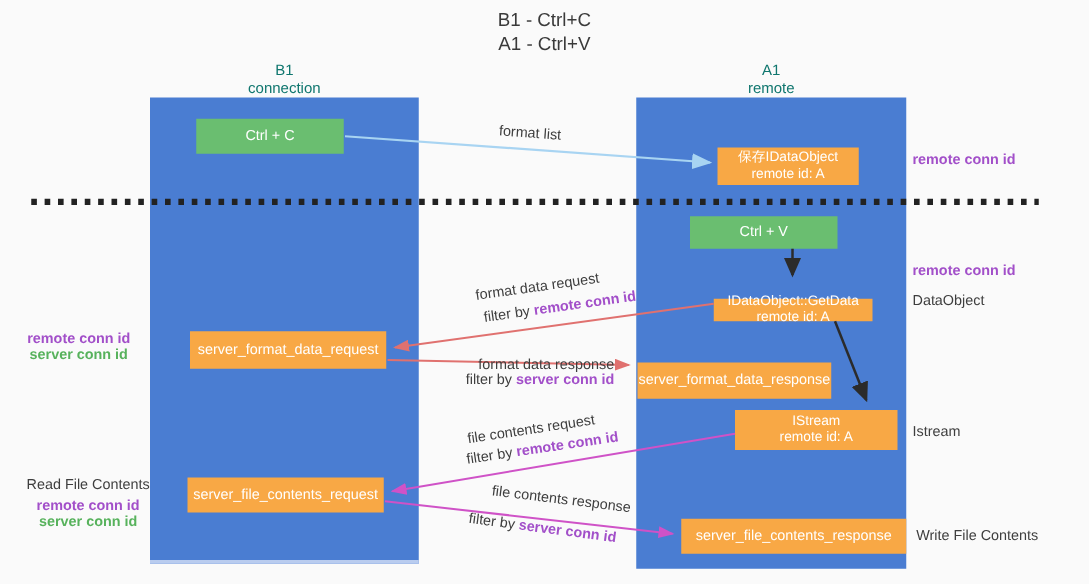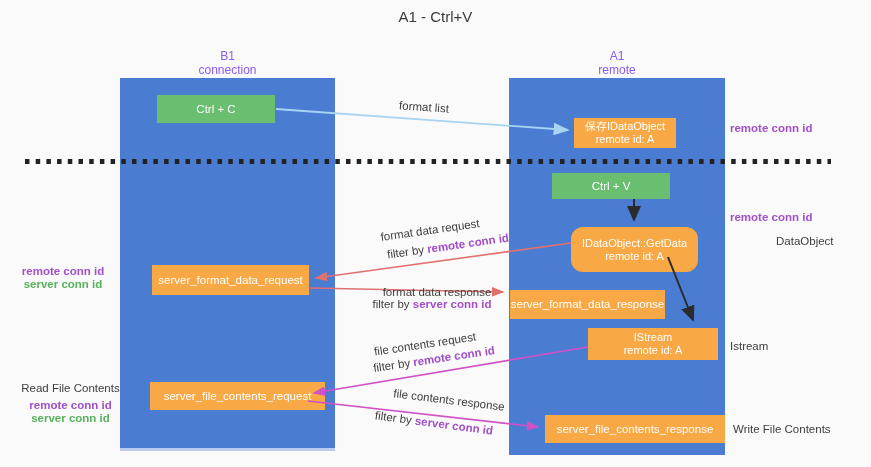--- a/index.html
+++ b/index.html
@@ -2,41 +2,41 @@
 <html><head>
 <meta charset="utf-8">
 <style>
   html,body{margin:0;padding:0;}
   body{background:#fafafa;font-family:"Liberation Sans",sans-serif;}
   .canvas{position:relative;width:871px;height:467px;background:#fafafa;overflow:hidden;}
 
   .title{position:absolute;left:0;right:0;top:7px;text-align:center;
          font-size:15px;line-height:19px;color:#3a3a3a;}
 
-  .col-header{position:absolute;text-align:center;font-size:12px;line-height:14px;color:#8b5cf6;}
+  .col-header{position:absolute;text-align:center;font-size:12px;line-height:14px;color:#0f766e;}
   .col-header.left{left:120px;top:49px;width:215px;}
   .col-header.right{left:509px;top:49px;width:216px;}
 
   .column{position:absolute;background:#4a7dd2;}
   .column.left{left:120px;top:78px;width:215px;height:370px;border-bottom:3px solid #b9ccef;}
   .column.right{left:509px;top:78px;width:216px;height:377px;}
 
   .node{position:absolute;display:flex;flex-direction:column;align-items:center;justify-content:center;
         color:#ffffff;font-size:11.5px;line-height:13px;}
   .node.green{background:#6abe70;}
   .node.orange{background:#f8a845;}
 
   #ctrl-c   {left:157px;top:95px; width:118px;height:28px;}
-  #save-obj {left:574px;top:118px;width:102px;height:30px;font-size:11px;}
+  #save-obj {left:574px;top:118px;width:113px;height:30px;font-size:11px;}
   #ctrl-v   {left:552px;top:173px;width:118px;height:26px;}
-  #getdata  {left:571px;top:227px;width:127px;height:45px;font-size:11px;border-radius:12px;}
+  #getdata  {left:571px;top:239px;width:127px;height:18px;font-size:11px;}
   #fmt-req  {left:152px;top:265px;width:157px;height:30px;}
   #fmt-res  {left:510px;top:290px;width:155px;height:29px;}
   #istream  {left:588px;top:328px;width:130px;height:32px;font-size:11px;}
-  #file-req {left:150px;top:382px;width:175px;height:28px;}
+  #file-req {left:150px;top:382px;width:157px;height:28px;}
   #file-res {left:545px;top:415px;width:180px;height:28px;}
 
   svg.overlay{position:absolute;left:0;top:0;width:871px;height:467px;pointer-events:none;}
 
   .flow-label{position:absolute;white-space:nowrap;font-size:11.5px;color:#3e3e3e;
               transform-origin:center;}
   .fl-center{transform:translate(-50%,-50%);}
   .purple{color:#a24fc9;font-weight:bold;}
   .greent{color:#57b25c;font-weight:bold;}
 
@@ -44,20 +44,21 @@
   .side-label.bold-purple{color:#a24fc9;font-weight:bold;}
 
   .left-stack{position:absolute;text-align:center;font-size:11.5px;line-height:13px;}
 </style>
 </head>
 <body>
 
 <div class="canvas">
 
   <div class="title">
+    <div>B1 - Ctrl+C</div>
     <div>A1 - Ctrl+V</div>
   </div>
 
   <div class="col-header left">
     <div>B1</div>
     <div>connection</div>
   </div>
   <div class="col-header right">
     <div>A1</div>
     <div>remote</div>
@@ -147,21 +148,21 @@
     <span>filter by </span><span class="purple">remote conn id</span>
   </div>
 
   <div class="flow-label fl-center" style="left:449px;top:400px;transform:translate(-50%,-50%) rotate(7deg);">file contents response</div>
   <div class="flow-label fl-center" style="left:434px;top:423px;transform:translate(-50%,-50%) rotate(7.5deg);">
     <span>filter by </span><span class="purple">server conn id</span>
   </div>
 
   <div class="side-label bold-purple" style="left:730px;top:122px;">remote conn id</div>
   <div class="side-label bold-purple" style="left:730px;top:211px;">remote conn id</div>
-  <div class="side-label" style="left:730px;top:235px;margin-left:46px;">DataObject</div>
+  <div class="side-label" style="left:730px;top:235px;">DataObject</div>
   <div class="side-label" style="left:730px;top:340px;">Istream</div>
   <div class="side-label" style="left:733px;top:423px;">Write File Contents</div>
 
   <div class="left-stack" style="left:8px;top:265px;width:110px;">
     <div class="purple">remote conn id</div>
     <div class="greent">server conn id</div>
   </div>
   <div class="left-stack" style="left:14px;top:382px;width:113px;color:#3e3e3e;">
     <div>Read File Contents</div>
   </div>

